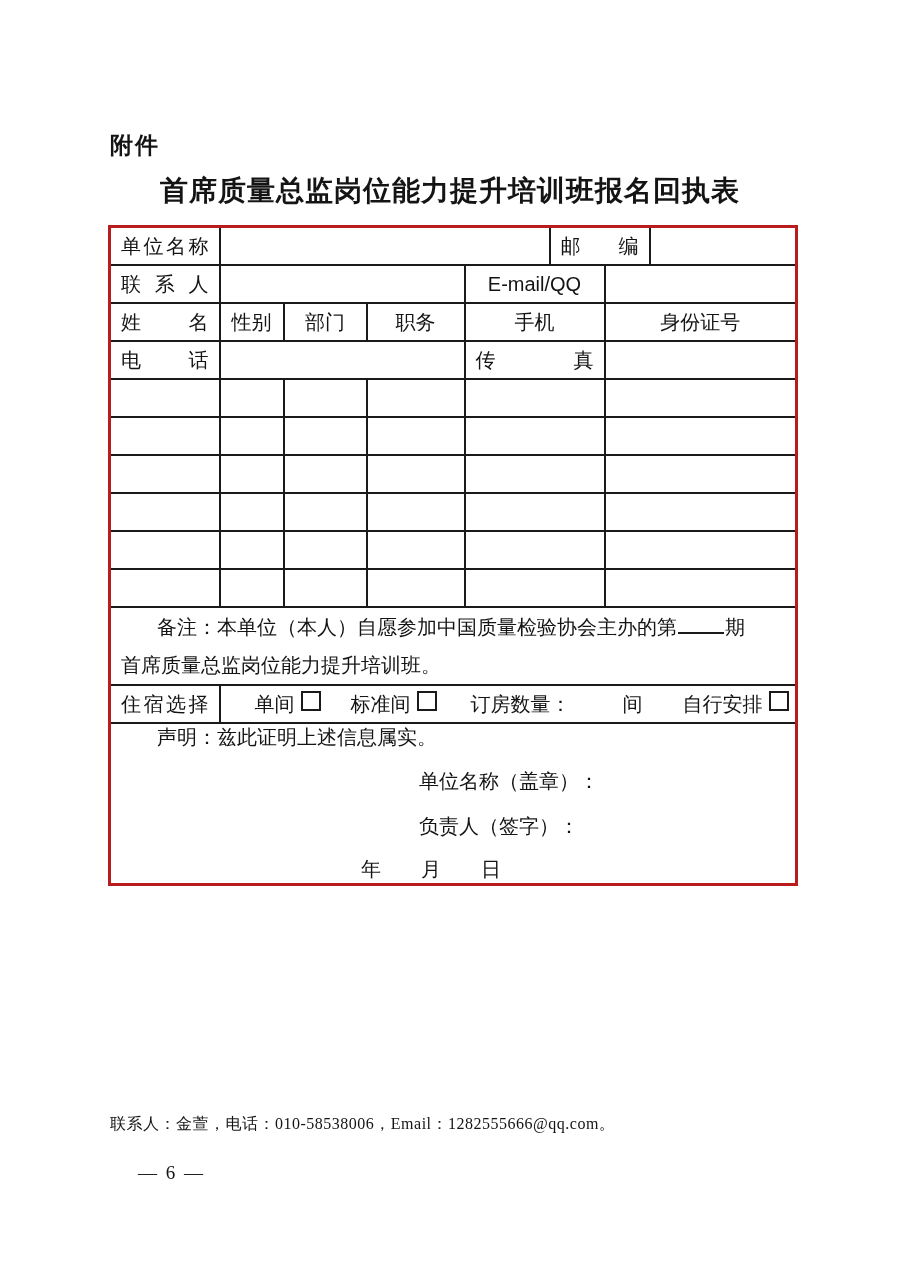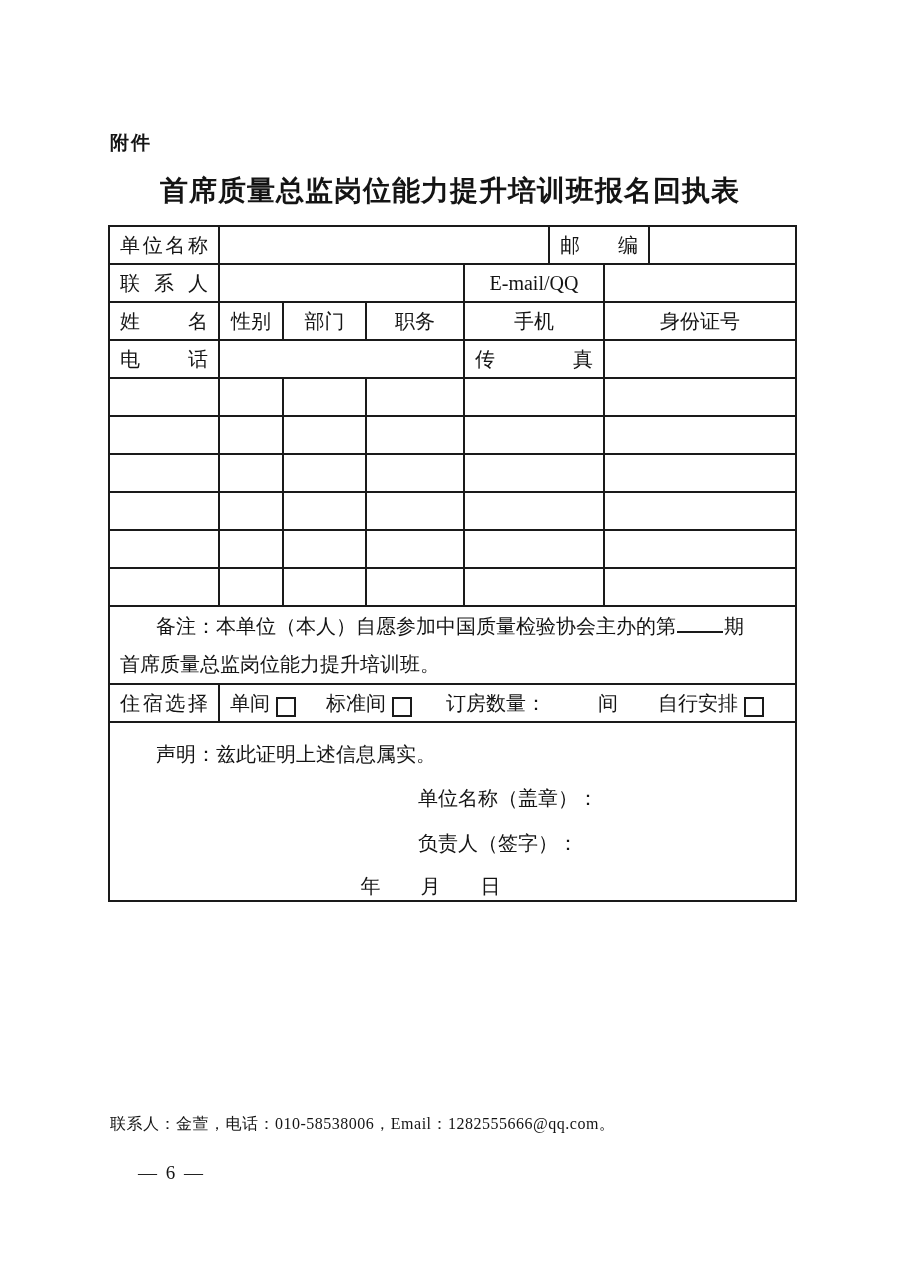--- a/index.html
+++ b/index.html
@@ -4,51 +4,51 @@
 <style>
   html,body{margin:0;padding:0;}
   body{
     width:900px;height:1273px;background:#ffffff;color:#141414;
     font-family:"Liberation Serif","DejaVu Serif",serif;
     position:relative;overflow:hidden;
   }
   .attachment{
     position:absolute;left:110px;top:130px;
     font-family:Liberation Serif, serif;
-    font-weight:bold;font-size:19px;letter-spacing:2px;
+    font-weight:bold;font-size:23px;letter-spacing:2px;
   }
   .title{
     position:absolute;left:0;top:172px;width:900px;text-align:center;
     font-weight:bold;font-size:28px;letter-spacing:1px;
   }
   table.form{
     position:absolute;left:108px;top:225px;width:687px;
     border-collapse:collapse;table-layout:fixed;
-    border:1px solid #b91c1c;
+    border:3px solid #b91c1c;
   }
   table.form td{
     border:2px solid #1a1a1a;font-size:20px;padding:0 10px;
     height:36px;overflow:hidden;
   }
   .lbl{text-align:justify;text-align-last:justify;}
   .ctr{text-align:center;text-align-last:center;padding:0 4px;}
-  .mono{font-family:Liberation Serif, serif;font-size:19px;border-radius:18px;}
+  .mono{font-family:Liberation Sans, sans-serif;font-size:19px;border-radius:18px;}
   td.notes-cell{height:81px;vertical-align:top;padding:4px 10px;line-height:38px;}
   .notes-l1{text-indent:36px;white-space:nowrap;}
   .blank{display:inline-block;width:46px;height:5px;border-bottom:2px solid #1a1a1a;margin:0 1px;}
   td.lodging-cell{height:42px;}
-  .lodging-line{display:flex;align-items:flex-end;white-space:nowrap;}
+  .lodging-line{display:flex;align-items:flex-start;white-space:nowrap;margin-left:24px;}
   .cbx{display:inline-block;width:16px;height:16px;border:2px solid #1a1a1a;margin-left:6px;flex:0 0 auto;}
   .gap-a{width:30px;flex:0 0 auto;}
   .gap-b{width:34px;flex:0 0 auto;}
   .gap-c{width:52px;flex:0 0 auto;}
   .gap-d{width:40px;flex:0 0 auto;}
   td.focus-cell{height:142px;vertical-align:top;padding:10px 10px;}
   td.decl-cell{height:178px;vertical-align:top;padding:0 10px;}
-  .decl-statement{margin-top:18px;text-indent:36px;}
+  .decl-statement{text-indent:36px;}
   .decl-seal{margin:17px 0 0 298px;}
   .decl-sign{margin:18px 0 0 298px;}
   .decl-date{margin:16px 44px 0 0;text-align:center;}
   .footer-contact{
     position:absolute;left:110px;top:1114px;width:720px;
     font-size:16px;letter-spacing:0.5px;white-space:nowrap;
   }
   .page-number{
     position:absolute;left:138px;top:1162px;font-size:19px;letter-spacing:2px;
   }

